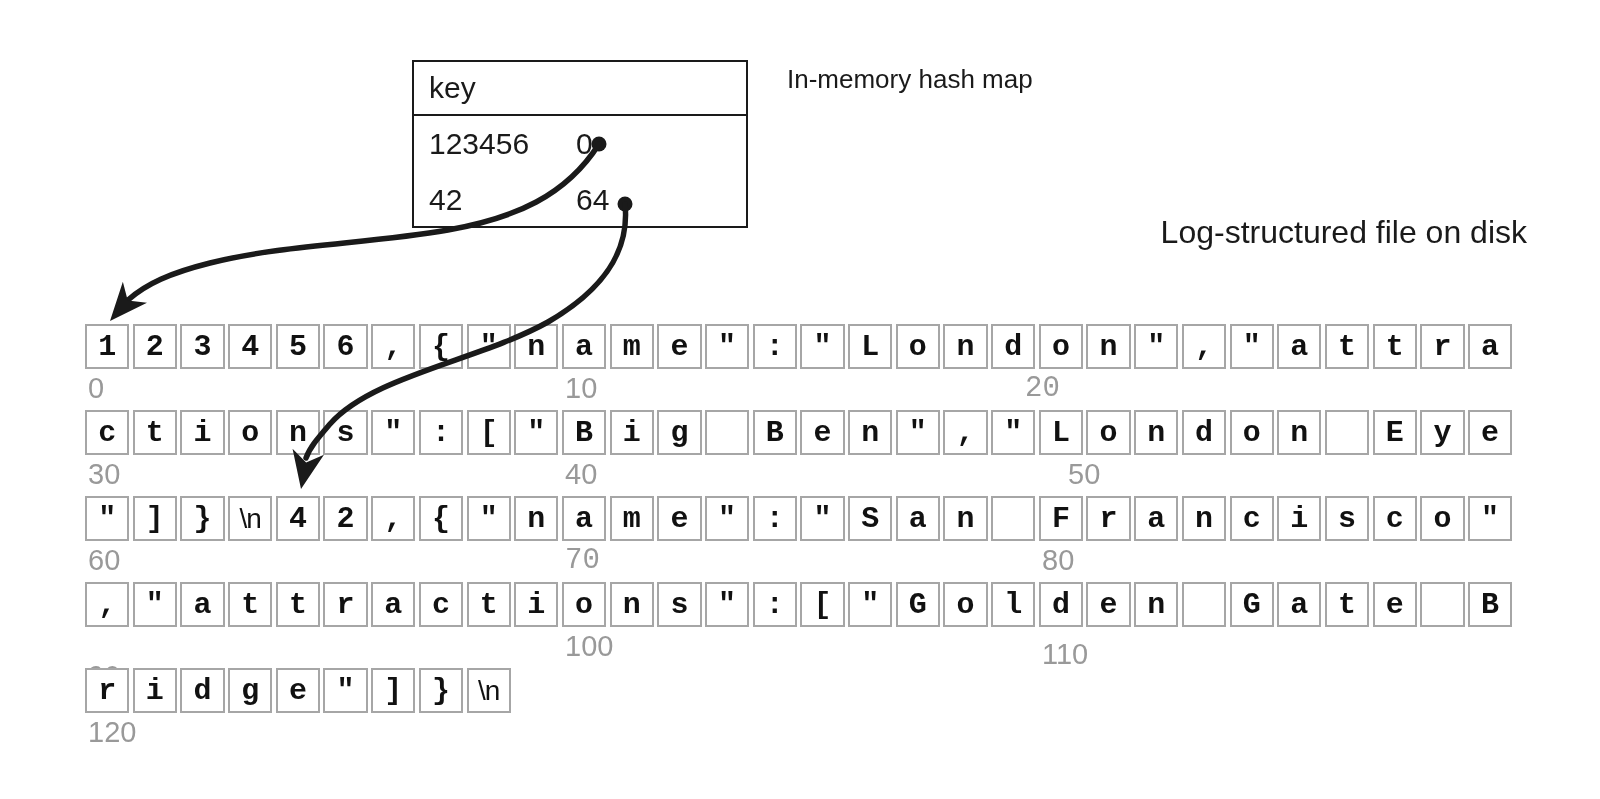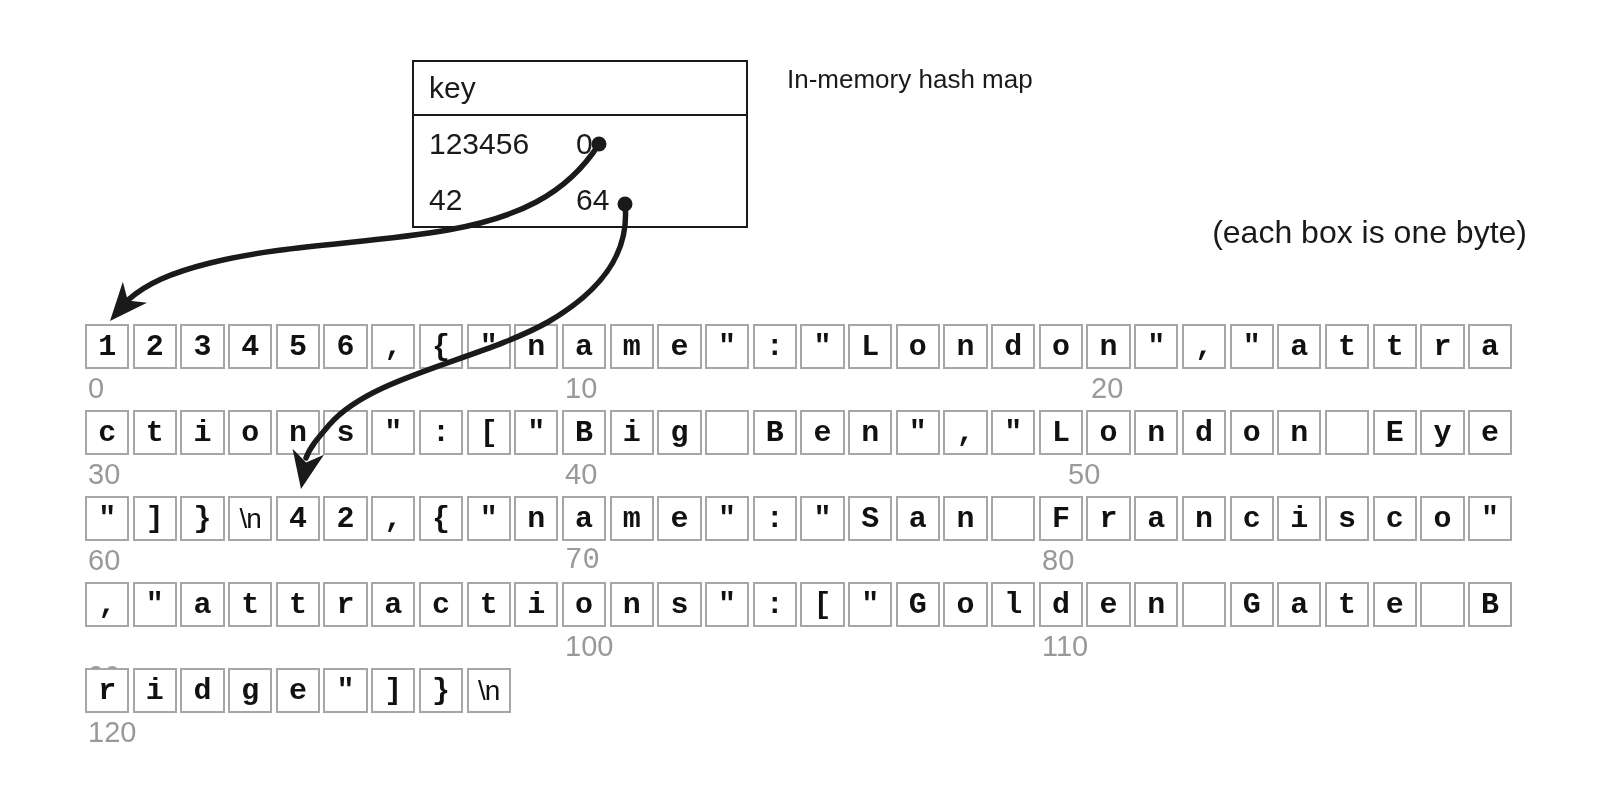--- a/index.html
+++ b/index.html
@@ -49,21 +49,21 @@
       <span class="col2">0</span>
     </div>
     <div class="hm-row">
       <span class="col1">42</span>
       <span class="col2">64</span>
     </div>
   </div>
 
   <div class="label-hashmap">In-memory hash map</div>
   <div class="label-disk">
-    <div>(each box is one byte)</div>
+    <div>Log-structured file on disk</div>
   </div>
 
   <div id="byte-rows">
       <div class="byte-row">
         <div class="cells">
           <div class="cell">1</div>
           <div class="cell">2</div>
           <div class="cell">3</div>
           <div class="cell">4</div>
           <div class="cell">5</div>
@@ -88,21 +88,21 @@
           <div class="cell">,</div>
           <div class="cell">"</div>
           <div class="cell">a</div>
           <div class="cell">t</div>
           <div class="cell">t</div>
           <div class="cell">r</div>
           <div class="cell">a</div>
         </div>
         <div class="offset" style="left: 3px;">0</div>
         <div class="offset" style="left: 480px;">10</div>
-        <div class="offset" style="left: 1006px;">20</div>
+        <div class="offset" style="left: 940px; font-family: Liberation Mono, monospace;">20</div>
       </div>
       <div class="byte-row">
         <div class="cells">
           <div class="cell">c</div>
           <div class="cell">t</div>
           <div class="cell">i</div>
           <div class="cell">o</div>
           <div class="cell">n</div>
           <div class="cell">s</div>
           <div class="cell">"</div>
@@ -199,21 +199,21 @@
           <div class="cell">&nbsp;</div>
           <div class="cell">G</div>
           <div class="cell">a</div>
           <div class="cell">t</div>
           <div class="cell">e</div>
           <div class="cell">&nbsp;</div>
           <div class="cell">B</div>
         </div>
         <div class="offset" style="left: 3px; margin-top: 30px;">90</div>
         <div class="offset" style="left: 480px;">100</div>
-        <div class="offset" style="left: 957px;">110</div>
+        <div class="offset" style="left: 957px; margin-top: 8px;">110</div>
       </div>
       <div class="byte-row">
         <div class="cells">
           <div class="cell">r</div>
           <div class="cell">i</div>
           <div class="cell">d</div>
           <div class="cell">g</div>
           <div class="cell">e</div>
           <div class="cell">"</div>
           <div class="cell">]</div>

